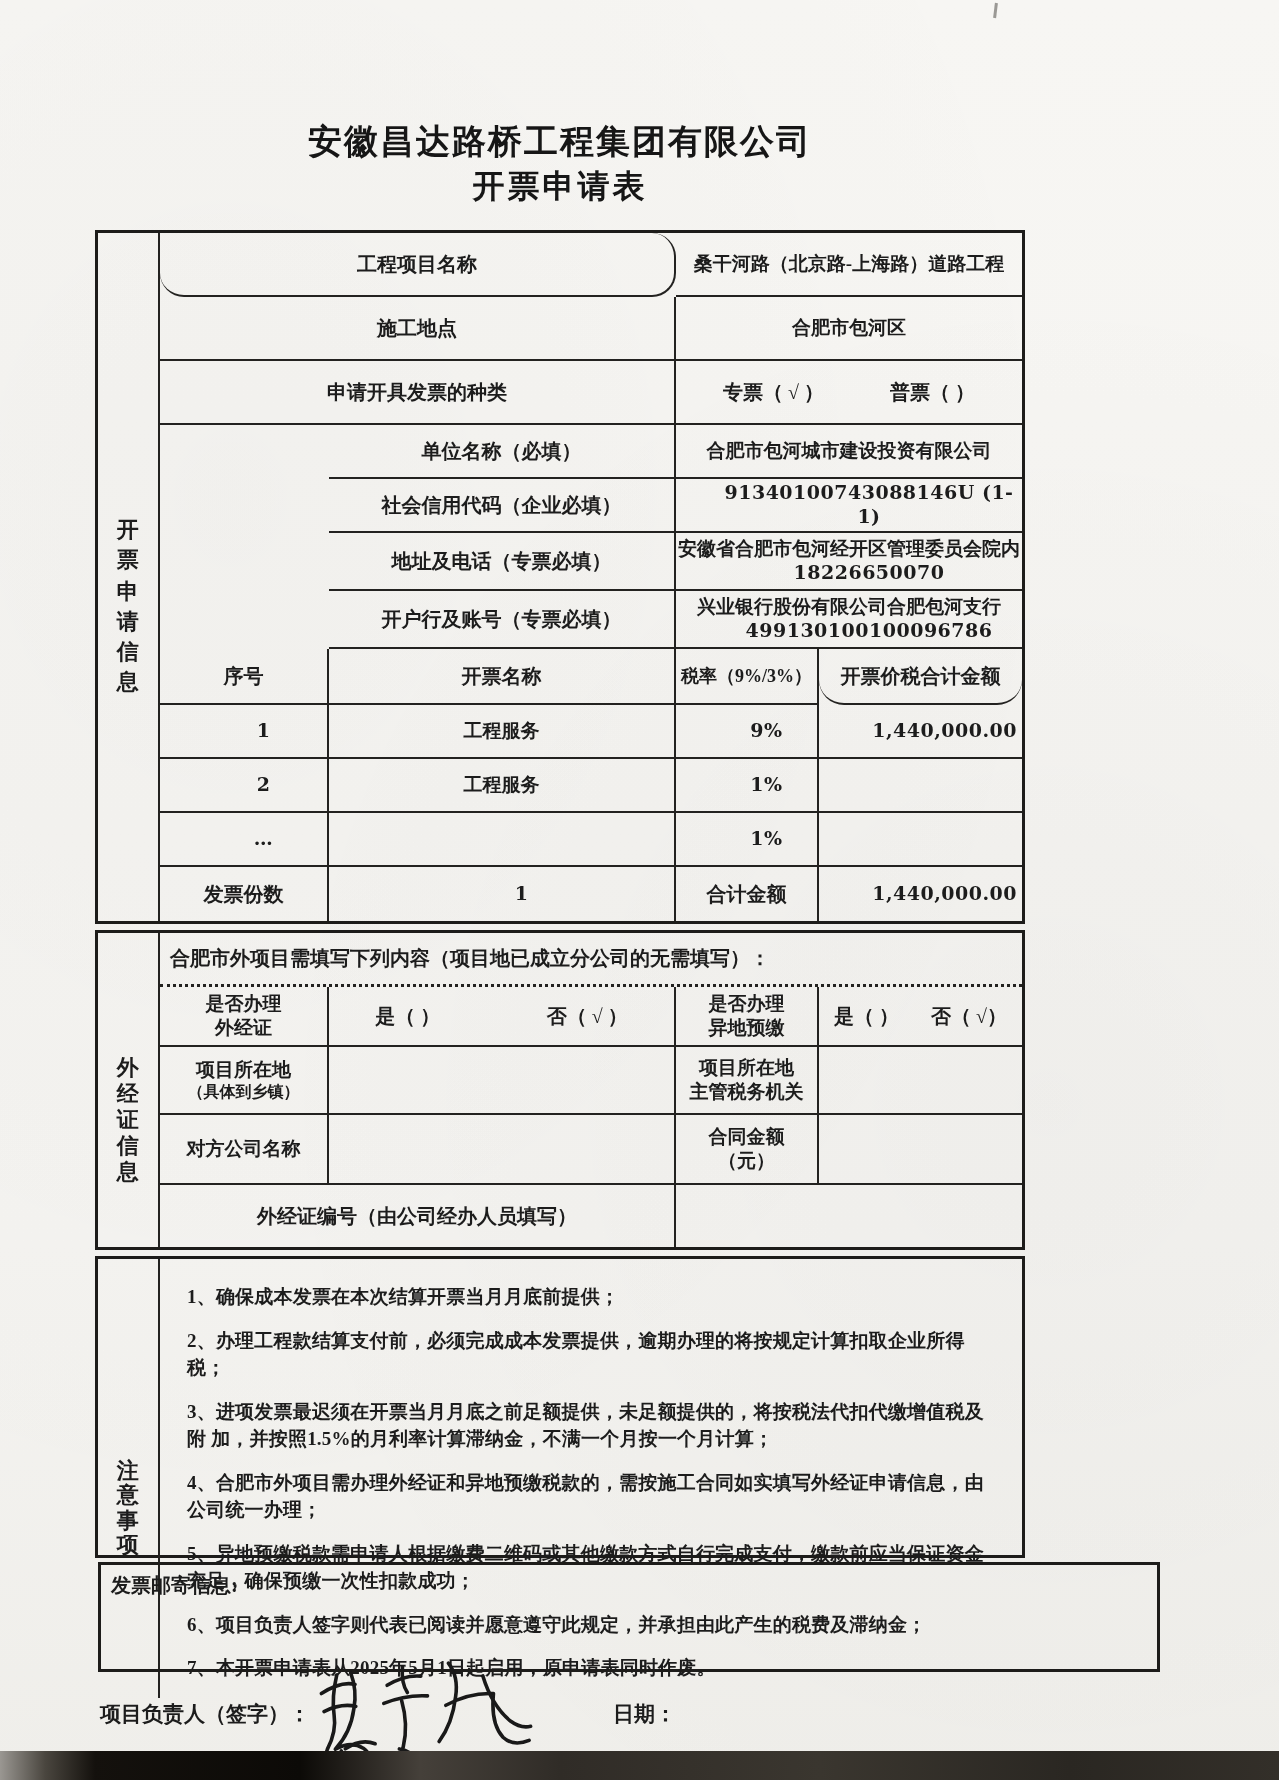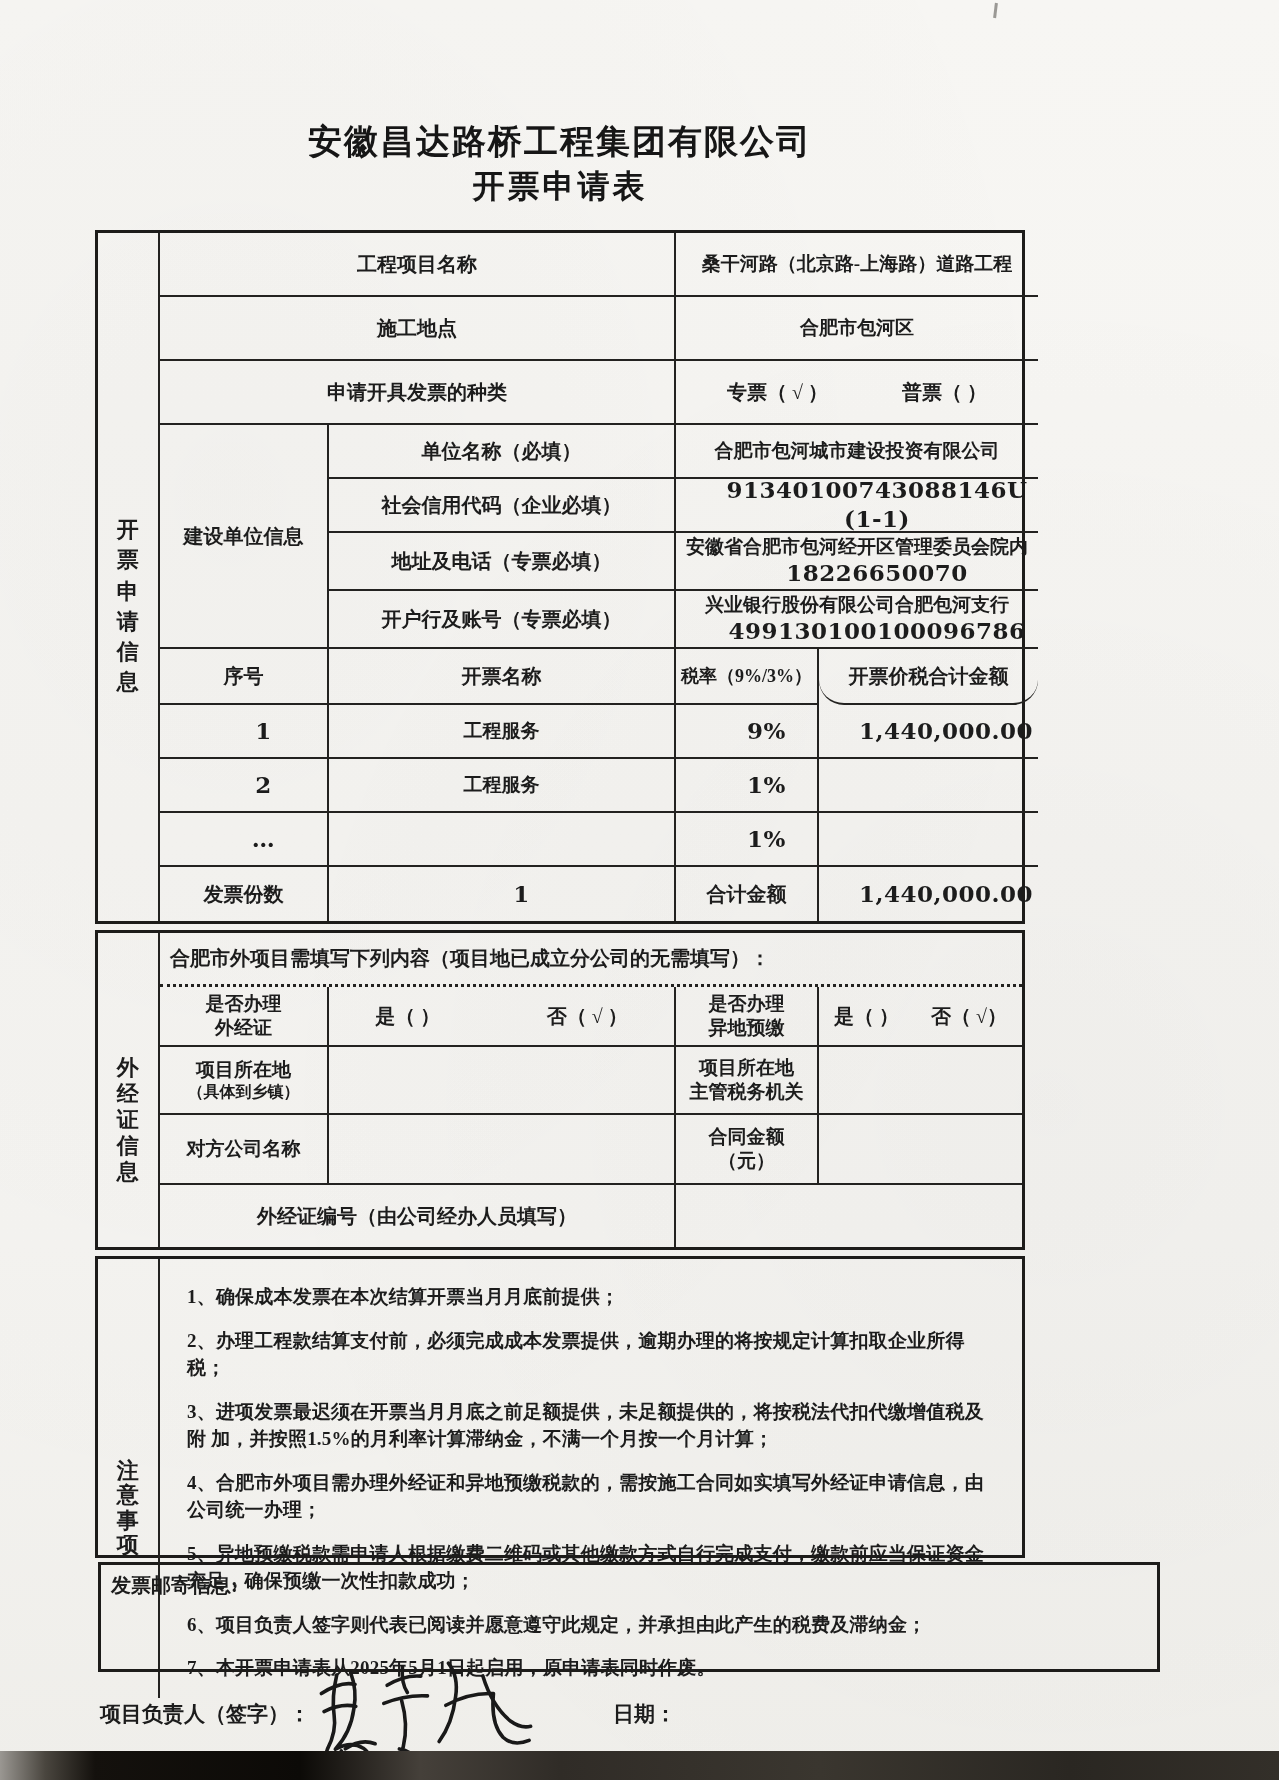--- a/index.html
+++ b/index.html
@@ -26,21 +26,21 @@
   #sec3{top:1256px;height:302px;grid-template-columns:62px 1fr;grid-template-rows:1fr;}
 
   .cell{display:flex;align-items:center;justify-content:center;text-align:center;
         font-weight:700;font-size:20px;box-sizing:border-box;line-height:1.25;}
   .br{border-right:2px solid #232220;}
   .bb{border-bottom:2px solid #232220;}
   .bb-dot{border-bottom:3px dotted #232220;}
   .vlabel{writing-mode:vertical-lr;text-orientation:upright;font-size:22px;font-weight:900;}
   .two{flex-direction:column;}
   .val{font-size:19px;}
-  .num{font-family:"DejaVu Serif", serif;font-size:23px;letter-spacing:0.5px;padding-left:40px;}
+  .num{font-family:"DejaVu Serif", serif;font-size:19px;letter-spacing:0.5px;padding-left:40px;}
   .amt{justify-content:flex-end;padding-right:5px;text-align:right;}
   .pairs{gap:0;justify-content:space-around;padding:0 14px;}
   .pairs2{gap:42px;}
   .small{font-size:16px;}
   .leftpad{justify-content:flex-start;text-align:left;padding-left:10px;}
   .notes{padding:8px 11px 0 11px;font-size:19px;line-height:27.5px;font-weight:700;
          text-align:left;display:block;letter-spacing:0.2px;}
   .notes p{margin:16px;}
   #mailbox{position:absolute;left:98px;top:1562px;width:1062px;height:110px;
     border:3px solid #1d1c1a;box-sizing:border-box;font-weight:800;font-size:20px;padding:7px 10px;}
@@ -59,33 +59,32 @@
 
   <div class="title1">安徽昌达路桥工程集团有限公司</div>
   <div class="title2">开票申请表</div>
   <div id="topmark"></div>
 
   <div id="sec1" class="sec">
     <div class="cell br" style="grid-row:1/13;grid-column:1/2;">
       <span class="vlabel" style="letter-spacing:30px;transform:translateY(15px);">开票申请信息</span>
     </div>
 
-    <div class="cell br bb" style="grid-row:1;grid-column:2/4;">工程项目名称</div>
+    <div class="cell br bb" style="grid-row:1;grid-column:2/4;border-radius:24px;">工程项目名称</div>
     <div class="cell bb val" style="grid-row:1;grid-column:4/6;">桑干河路（北京路-上海路）道路工程</div>
 
     <div class="cell br bb" style="grid-row:2;grid-column:2/4;">施工地点</div>
     <div class="cell bb val" style="grid-row:2;grid-column:4/6;">合肥市包河区</div>
 
     <div class="cell br bb" style="grid-row:3;grid-column:2/4;">申请开具发票的种类</div>
     <div class="cell bb pairs" style="grid-row:3;grid-column:4/6;">
       <span>专票（ √ ）</span>
       <span>普票（  ）</span>
     </div>
 
-    <div class="cell br bb" style="grid-row:4/8;grid-column:2/3;">建设单位信息</div>
 
     <div class="cell br bb" style="grid-row:4;grid-column:3/4;">单位名称（必填）</div>
     <div class="cell bb val" style="grid-row:4;grid-column:4/6;">合肥市包河城市建设投资有限公司</div>
 
     <div class="cell br bb" style="grid-row:5;grid-column:3/4;">社会信用代码（企业必填）</div>
     <div class="cell bb num" style="grid-row:5;grid-column:4/6;">91340100743088146U (1-1)</div>
 
     <div class="cell br bb" style="grid-row:6;grid-column:3/4;">地址及电话（专票必填）</div>
     <div class="cell bb two val" style="grid-row:6;grid-column:4/6;">
       <span>安徽省合肥市包河经开区管理委员会院内</span>

